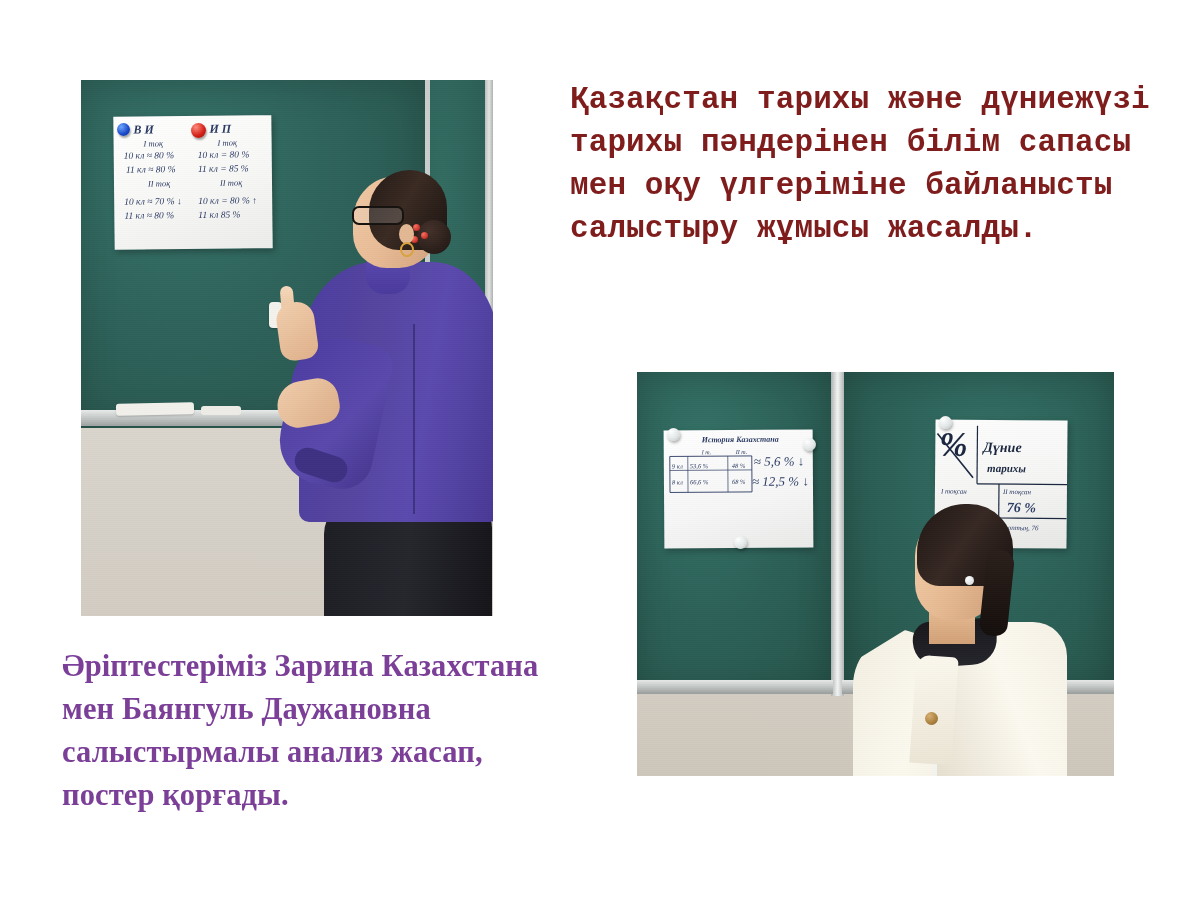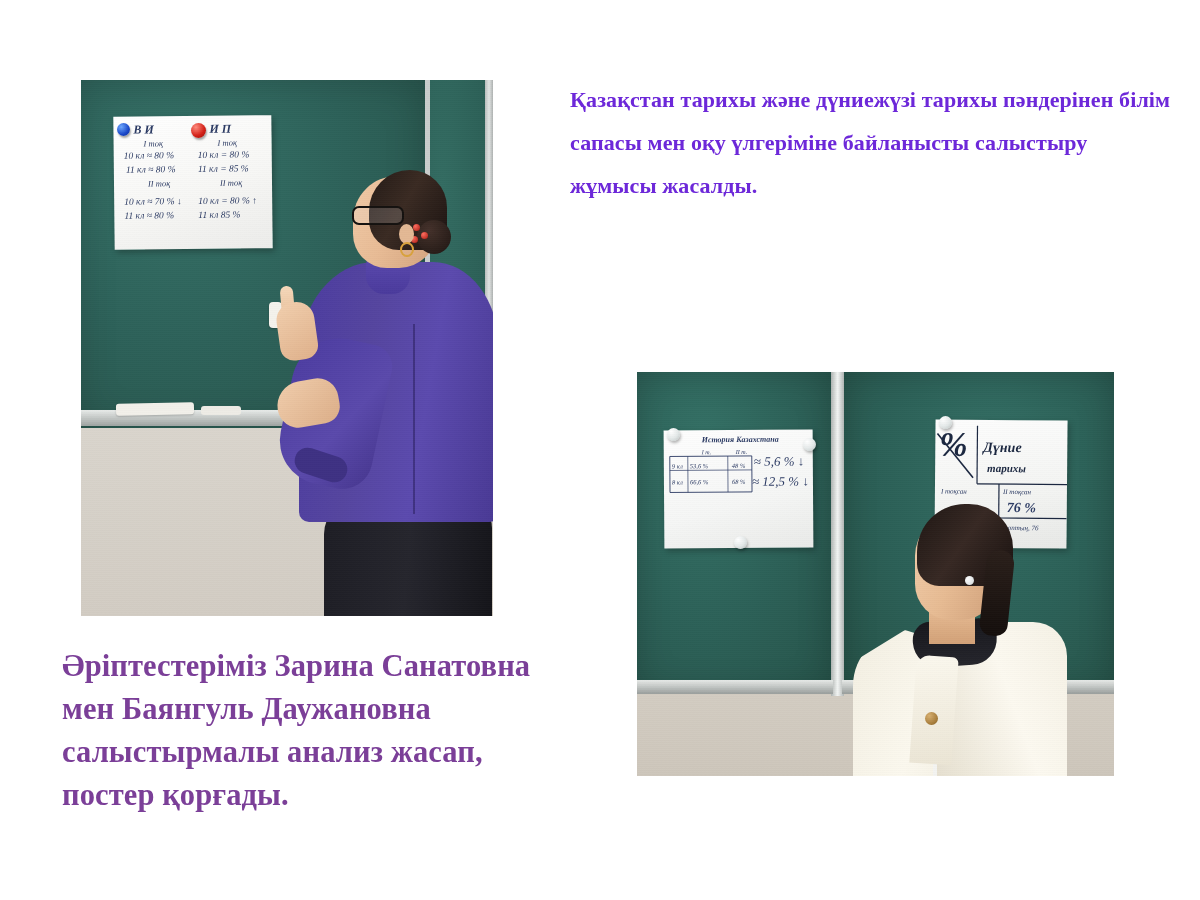--- a/index.html
+++ b/index.html
@@ -14,24 +14,24 @@
     overflow: hidden;
     font-family: "Liberation Serif", serif;
   }
 
   
   .heading-red {
     position: absolute;
     left: 570px;
     top: 78px;
     width: 608px;
-    color: #6d28d9;
-    font-family: Liberation Serif, serif;
+    color: #7f1d1d;
+    font-family: Liberation Mono, monospace;
     font-weight: bold;
-    font-size: 22px;
+    font-size: 31px;
     line-height: 43px;
     letter-spacing: 0.1px;
   }
   .caption-purple {
     position: absolute;
     left: 62px;
     top: 645px;
     width: 510px;
     color: #7B3F98;
     font-family: "Liberation Serif", serif;
@@ -329,21 +329,21 @@
     pointer-events: none;
     background:
       repeating-linear-gradient(0deg, rgba(255,255,255,.012) 0 1px, rgba(0,0,0,.012) 1px 2px);
   }
 </style>
 </head>
 <body>
 
 <div class="heading-red">Қазақстан тарихы және дүниежүзі тарихы пәндерінен білім сапасы мен оқу үлгеріміне байланысты салыстыру жұмысы жасалды.</div>
 
-<div class="caption-purple">Әріптестеріміз Зарина Санатовна мен Баянгуль Даужановна салыстырмалы анализ жасап, постер қорғады.</div>
+<div class="caption-purple">Әріптестеріміз Зарина Казахстана мен Баянгуль Даужановна салыстырмалы анализ жасап, постер қорғады.</div>
 
 <div class="photo" id="photo-teacher-board">
 
   <div class="layer p1-wall"></div>
   <div class="layer p1-board"></div>
   <div class="layer p1-board-2"></div>
   <div class="layer p1-board-frame-right"></div>
   <div class="layer p1-board-tray"></div>
   <div class="layer p1-board-tray2"></div>
   <div class="layer p1-chalk"></div>

